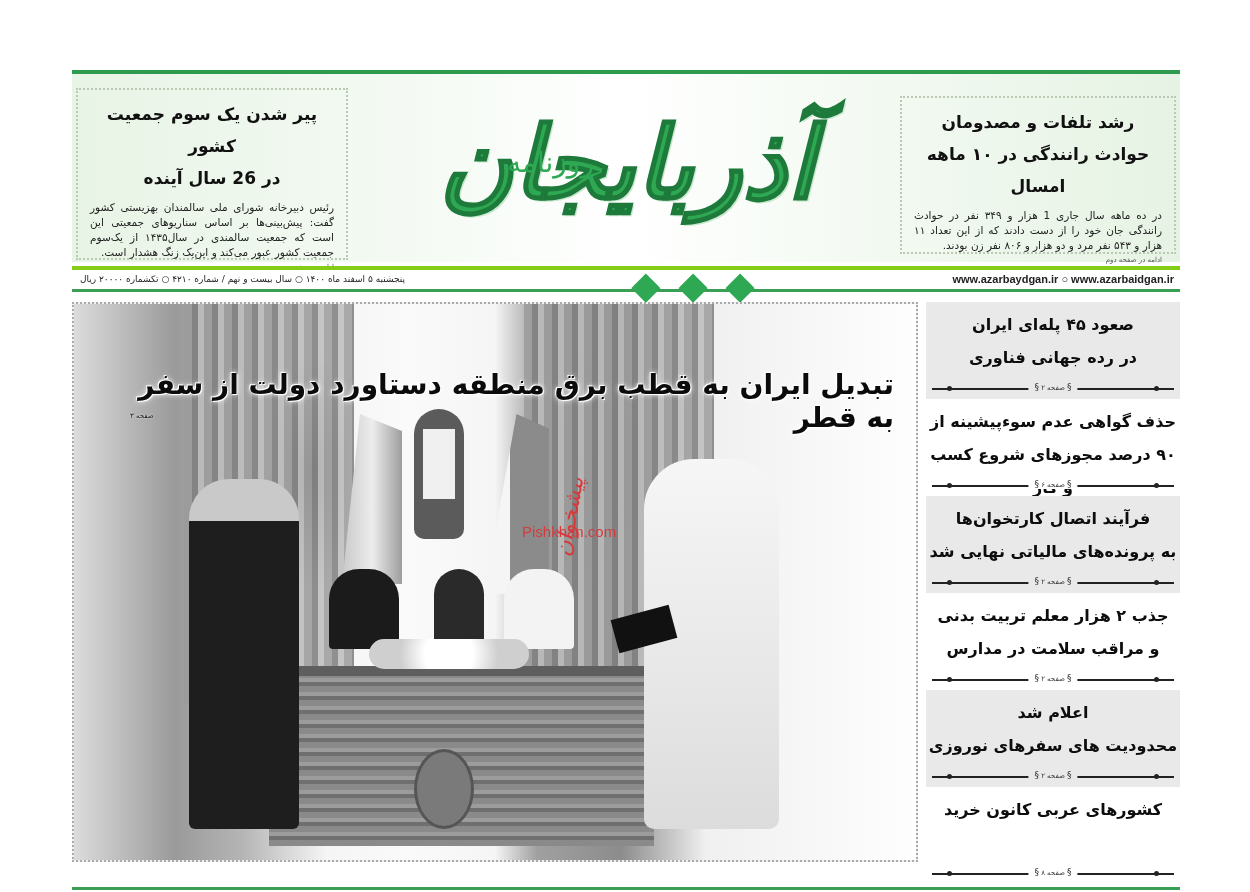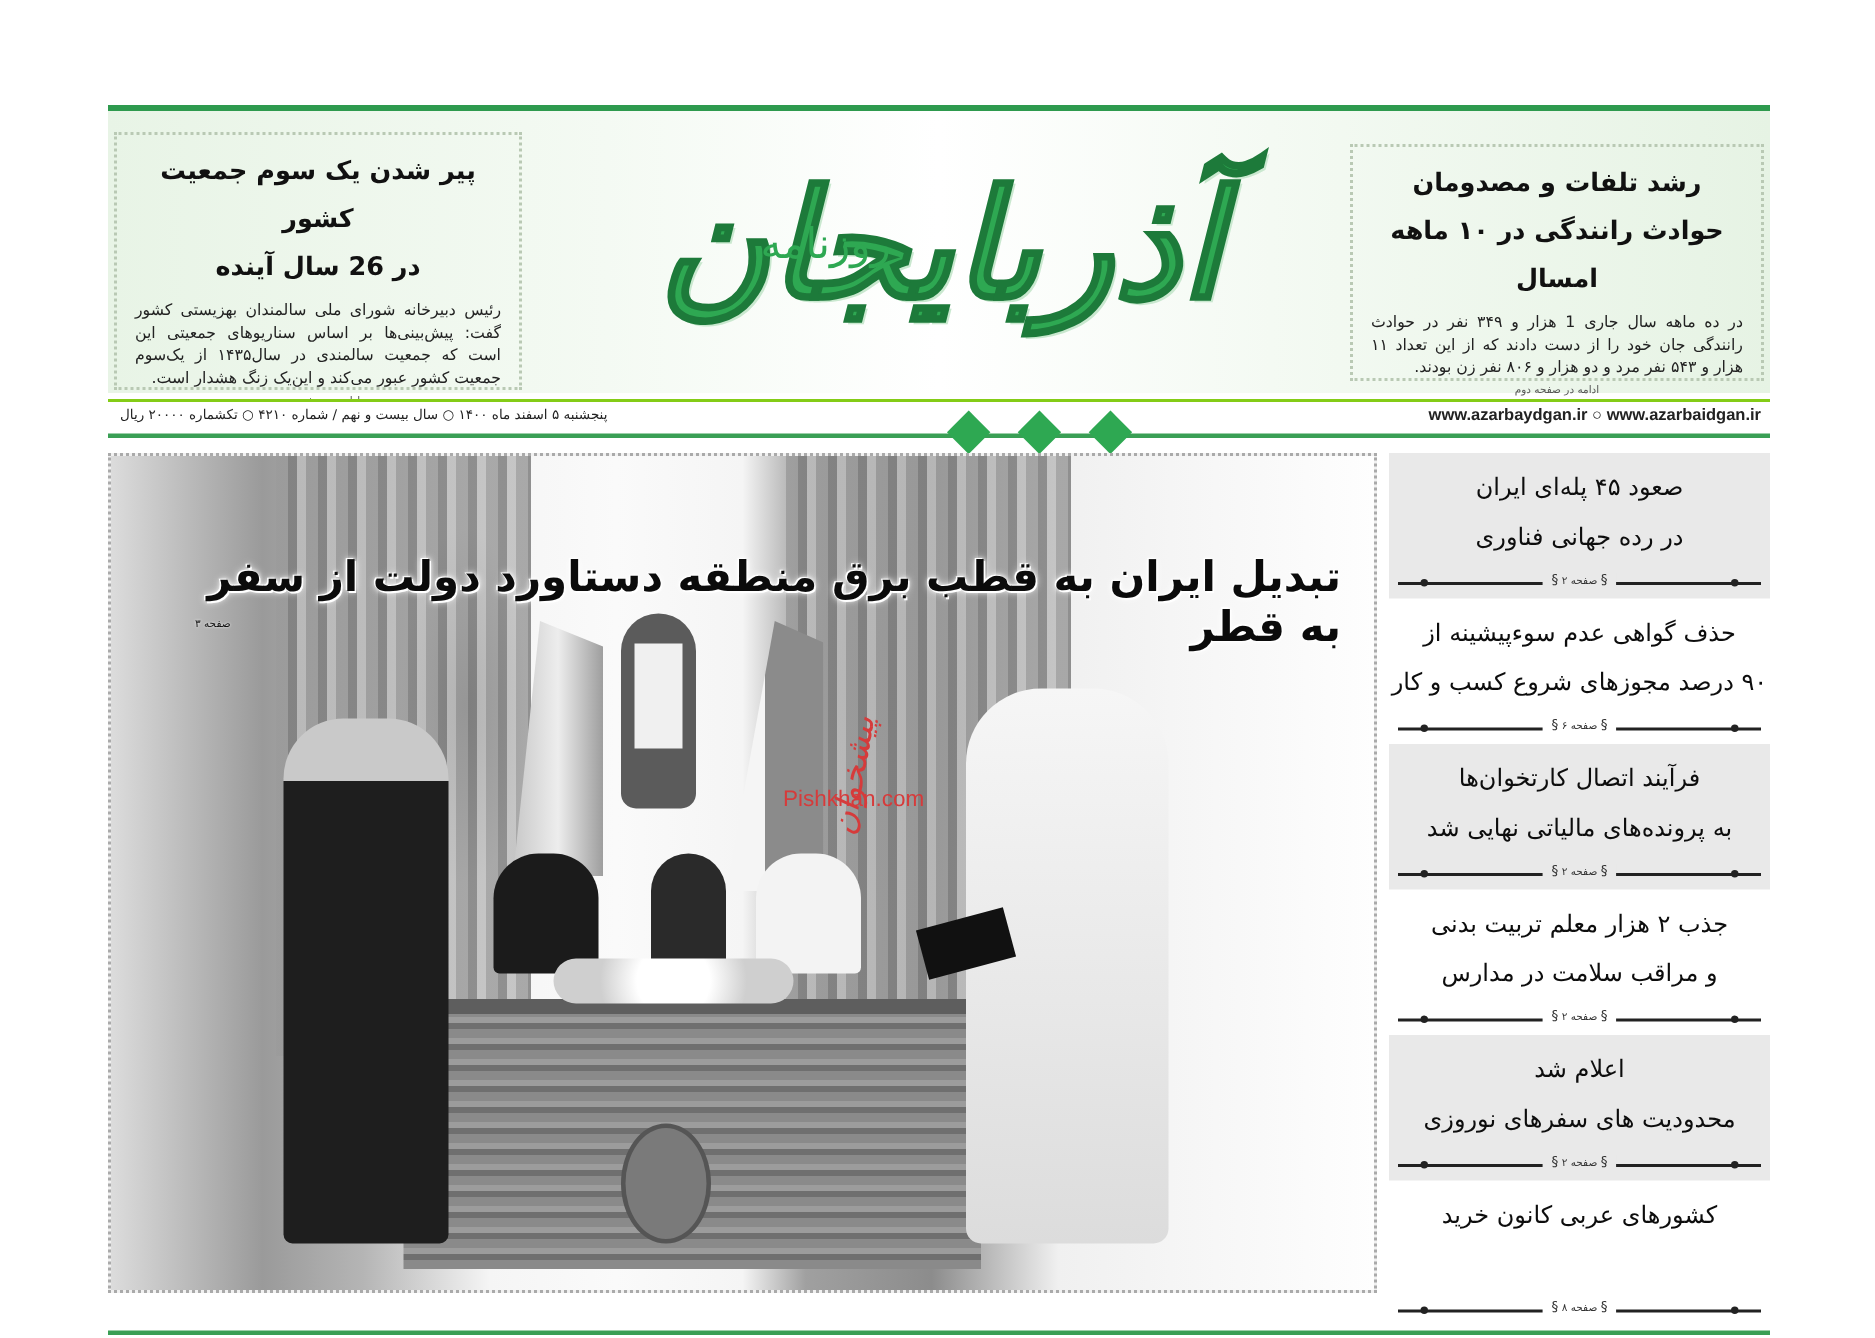--- a/index.html
+++ b/index.html
@@ -21,42 +21,42 @@
       padding: 8px 12px;
     }
     .masthead-box.right { right: 4px; width: 276px; top: 22px; height: 158px; }
     .masthead-box.left { left: 4px; width: 272px; }
     .box-title {
       font-family: "DejaVu Sans", sans-serif; font-weight: bold; font-size: 17px; line-height: 32px; color: #111;
     }
     .box-body {
       font-size: 10.5px; line-height: 15px; text-align: justify; text-align-last: right; margin-top: 6px; color: #222;
     }
-    .box-cont { font-size: 7px; color: #555; margin-top: 3px; }
+    .box-cont { font-size: 7px; color: #555; text-align: right; margin-top: 3px; }
 
     .logo {
       position: absolute; left: 340px; top: 0; width: 430px; height: 230px;
       direction: rtl; text-align: center;
     }
     .logo-main {
       position: absolute; left: 0; top: 14px; width: 430px;
       font-family: "DejaVu Serif", serif; font-style: italic; font-weight: bold;
       font-size: 100px; line-height: 150px; color: #2ea852;
       -webkit-text-stroke: 2px #1d7a3a;
       text-shadow: 0 0 0 #fff, 2px 2px 0 #c9e8cf;
       letter-spacing: -2px;
     }
     .logo-sub {
       position: absolute; left: 95px; top: 72px;
       font-family: "DejaVu Serif", serif; font-size: 28px; color: #2ea852;
     }
 
     .dateline {
       position: absolute; left: 0; top: 196px; width: 1108px; height: 26px;
-      border-top: 2px solid #84cc16; border-bottom: 3px solid #3a9f55;
+      border-top: 4px solid #84cc16; border-bottom: 3px solid #3a9f55;
       background: #fff;
     }
     .dateline .date {
       position: absolute; left: 8px; top: 4px; direction: rtl; font-size: 9px; color: #222;
     }
     .dateline .urls {
       position: absolute; right: 6px; top: 3px; font-family: "Liberation Sans", sans-serif;
       font-weight: bold; font-size: 11px; color: #222; direction: ltr;
     }
     .logo-dots {
@@ -122,21 +122,21 @@
     
     .sidebar {
       position: absolute; right: 0; top: 232px; width: 254px; height: 580px;
     }
     .news-item {
       position: absolute; left: 0; width: 254px; height: 97px;
       direction: rtl; text-align: center; padding-top: 6px;
     }
     .news-item.shaded { background: #e9e9e9; }
     .news-title {
-      font-family: "DejaVu Sans", sans-serif; font-weight: normal; font-size: 16px; line-height: 33px; color: #0d0d0d;
+      font-family: "DejaVu Sans", sans-serif; font-weight: bold; font-size: 16px; line-height: 33px; color: #0d0d0d;
       letter-spacing: -0.3px;
     }
     .news-ref {
       position: absolute; left: 6px; right: 6px; bottom: 6px; height: 10px;
     }
     .news-ref .line { position: absolute; left: 0; right: 0; top: 5px; height: 1.5px; background: #222; }
     .news-ref .dot-l, .news-ref .dot-r { position: absolute; top: 3px; width: 5px; height: 5px; border-radius: 50%; background: #222; }
     .news-ref .dot-l { left: 15px; } .news-ref .dot-r { right: 15px; }
     .news-ref .label {
       position: absolute; left: 50%; top: -1px; transform: translateX(-50%);

